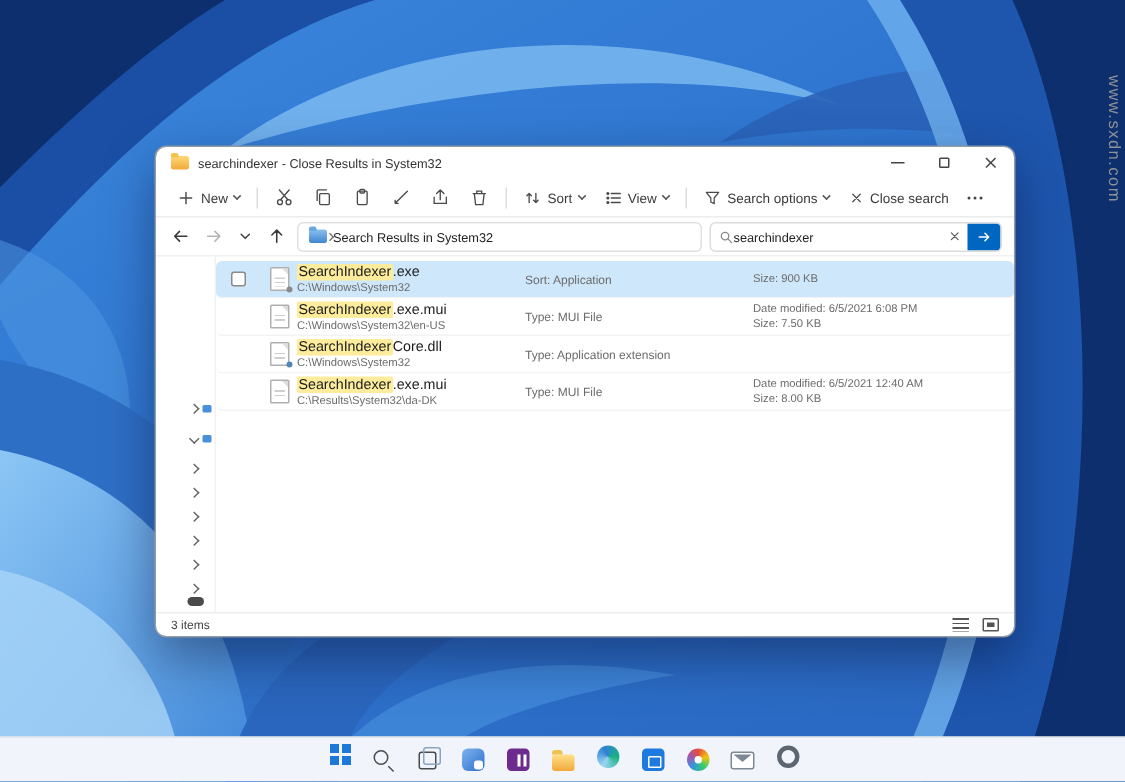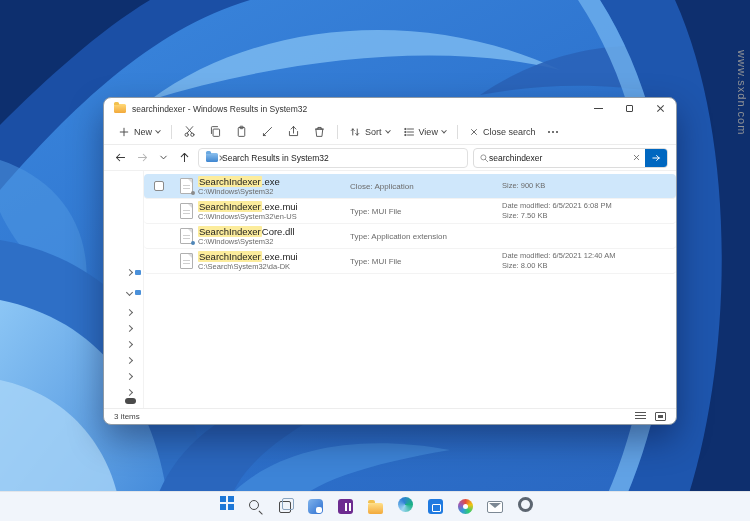--- a/index.html
+++ b/index.html
@@ -169,21 +169,21 @@
     <path d="M150,521 C170,430 260,380 380,385 C280,430 230,470 225,521 Z" fill="#2a66bd"></path>
     <path d="M210,521 C250,455 340,430 450,450 C360,465 290,488 285,521 Z" fill="#3f86d8" opacity="0.9"></path>
   </svg>
 
   <div class="watermark">www.sxdn.com</div>
 
   <div class="window">
 
     <div class="titlebar">
       <span class="folder-glyph"></span>
-      <span class="title">searchindexer - Windows Results in System32</span>
+      <span class="title">searchindexer - Close Results in System32</span>
       <div class="winbtns">
         <div class="wb">
             <span class="wb-min-glyph"></span>
           </div>
         <div class="wb">
             <span class="wb-max-glyph"></span>
           </div>
         <div class="wb">
             <span class="wb-close-glyph">
               <i></i>
@@ -248,20 +248,27 @@
         <svg width="12" height="12" viewBox="0 0 16 16" fill="none" stroke="#4a4a4a" stroke-width="1.2" stroke-linecap="round">
             <path d="M6 4 H14 M6 8 H14 M6 12 H14"></path>
             <circle cx="3" cy="4" r="0.8" fill="#4a4a4a"></circle>
             <circle cx="3" cy="8" r="0.8" fill="#4a4a4a"></circle>
             <circle cx="3" cy="12" r="0.8" fill="#4a4a4a"></circle>
           </svg>
         <span>View</span>
         <span class="chev"></span>
       </button>
       <span class="sep"></span>
+      <button class="tbtn">
+        <svg width="12" height="12" viewBox="0 0 16 16" fill="none" stroke="#4a4a4a" stroke-width="1.1" stroke-linejoin="round">
+            <path d="M2.5 3 H13.5 L9.5 8 V13 L6.5 11.5 V8 Z"></path>
+          </svg>
+        <span>Search options</span>
+        <span class="chev"></span>
+      </button>
       <button class="tbtn">
         <svg width="10" height="10" viewBox="0 0 16 16" fill="none" stroke="#4a4a4a" stroke-width="1.3" stroke-linecap="round">
             <path d="M4 4 L12 12 M12 4 L4 12"></path>
           </svg>
         <span>Close search</span>
       </button>
       <button class="tbtn">
         <span class="dots">
             <i></i>
             <i></i>
@@ -336,21 +343,21 @@
             </div>
     <div class="c-icon">
               <span class="ficon k-exe">
                 <span class="gear"></span>
               </span>
             </div>
     <div class="c-name">
       <div class="nline"><span class="hl">SearchIndexer</span><span>.exe</span></div>
       <div class="pline">C:\Windows\System32</div>
     </div>
-    <div class="c-type">Close: Application</div>
+    <div class="c-type">Sort: Application</div>
     <div class="c-meta">
       <div>Size: 900 KB</div>
     </div>
   </div>
           <div class="frow">
     <div class="c-check">
               <span class="checkbox"></span>
             </div>
     <div class="c-icon">
               <span class="ficon k-mui"></span>
@@ -382,21 +389,21 @@
   </div>
           <div class="frow">
     <div class="c-check">
               <span class="checkbox"></span>
             </div>
     <div class="c-icon">
               <span class="ficon k-mui"></span>
             </div>
     <div class="c-name">
       <div class="nline"><span class="hl">SearchIndexer</span><span>.exe.mui</span></div>
-      <div class="pline">C:\Search\System32\da-DK</div>
+      <div class="pline">C:\Results\System32\da-DK</div>
     </div>
     <div class="c-type">Type: MUI File</div>
     <div class="c-meta">
       <div>Date modified: 6/5/2021 12:40 AM</div>
       <div>Size: 8.00 KB</div>
     </div>
   </div>
         </div>
     </div>
 

